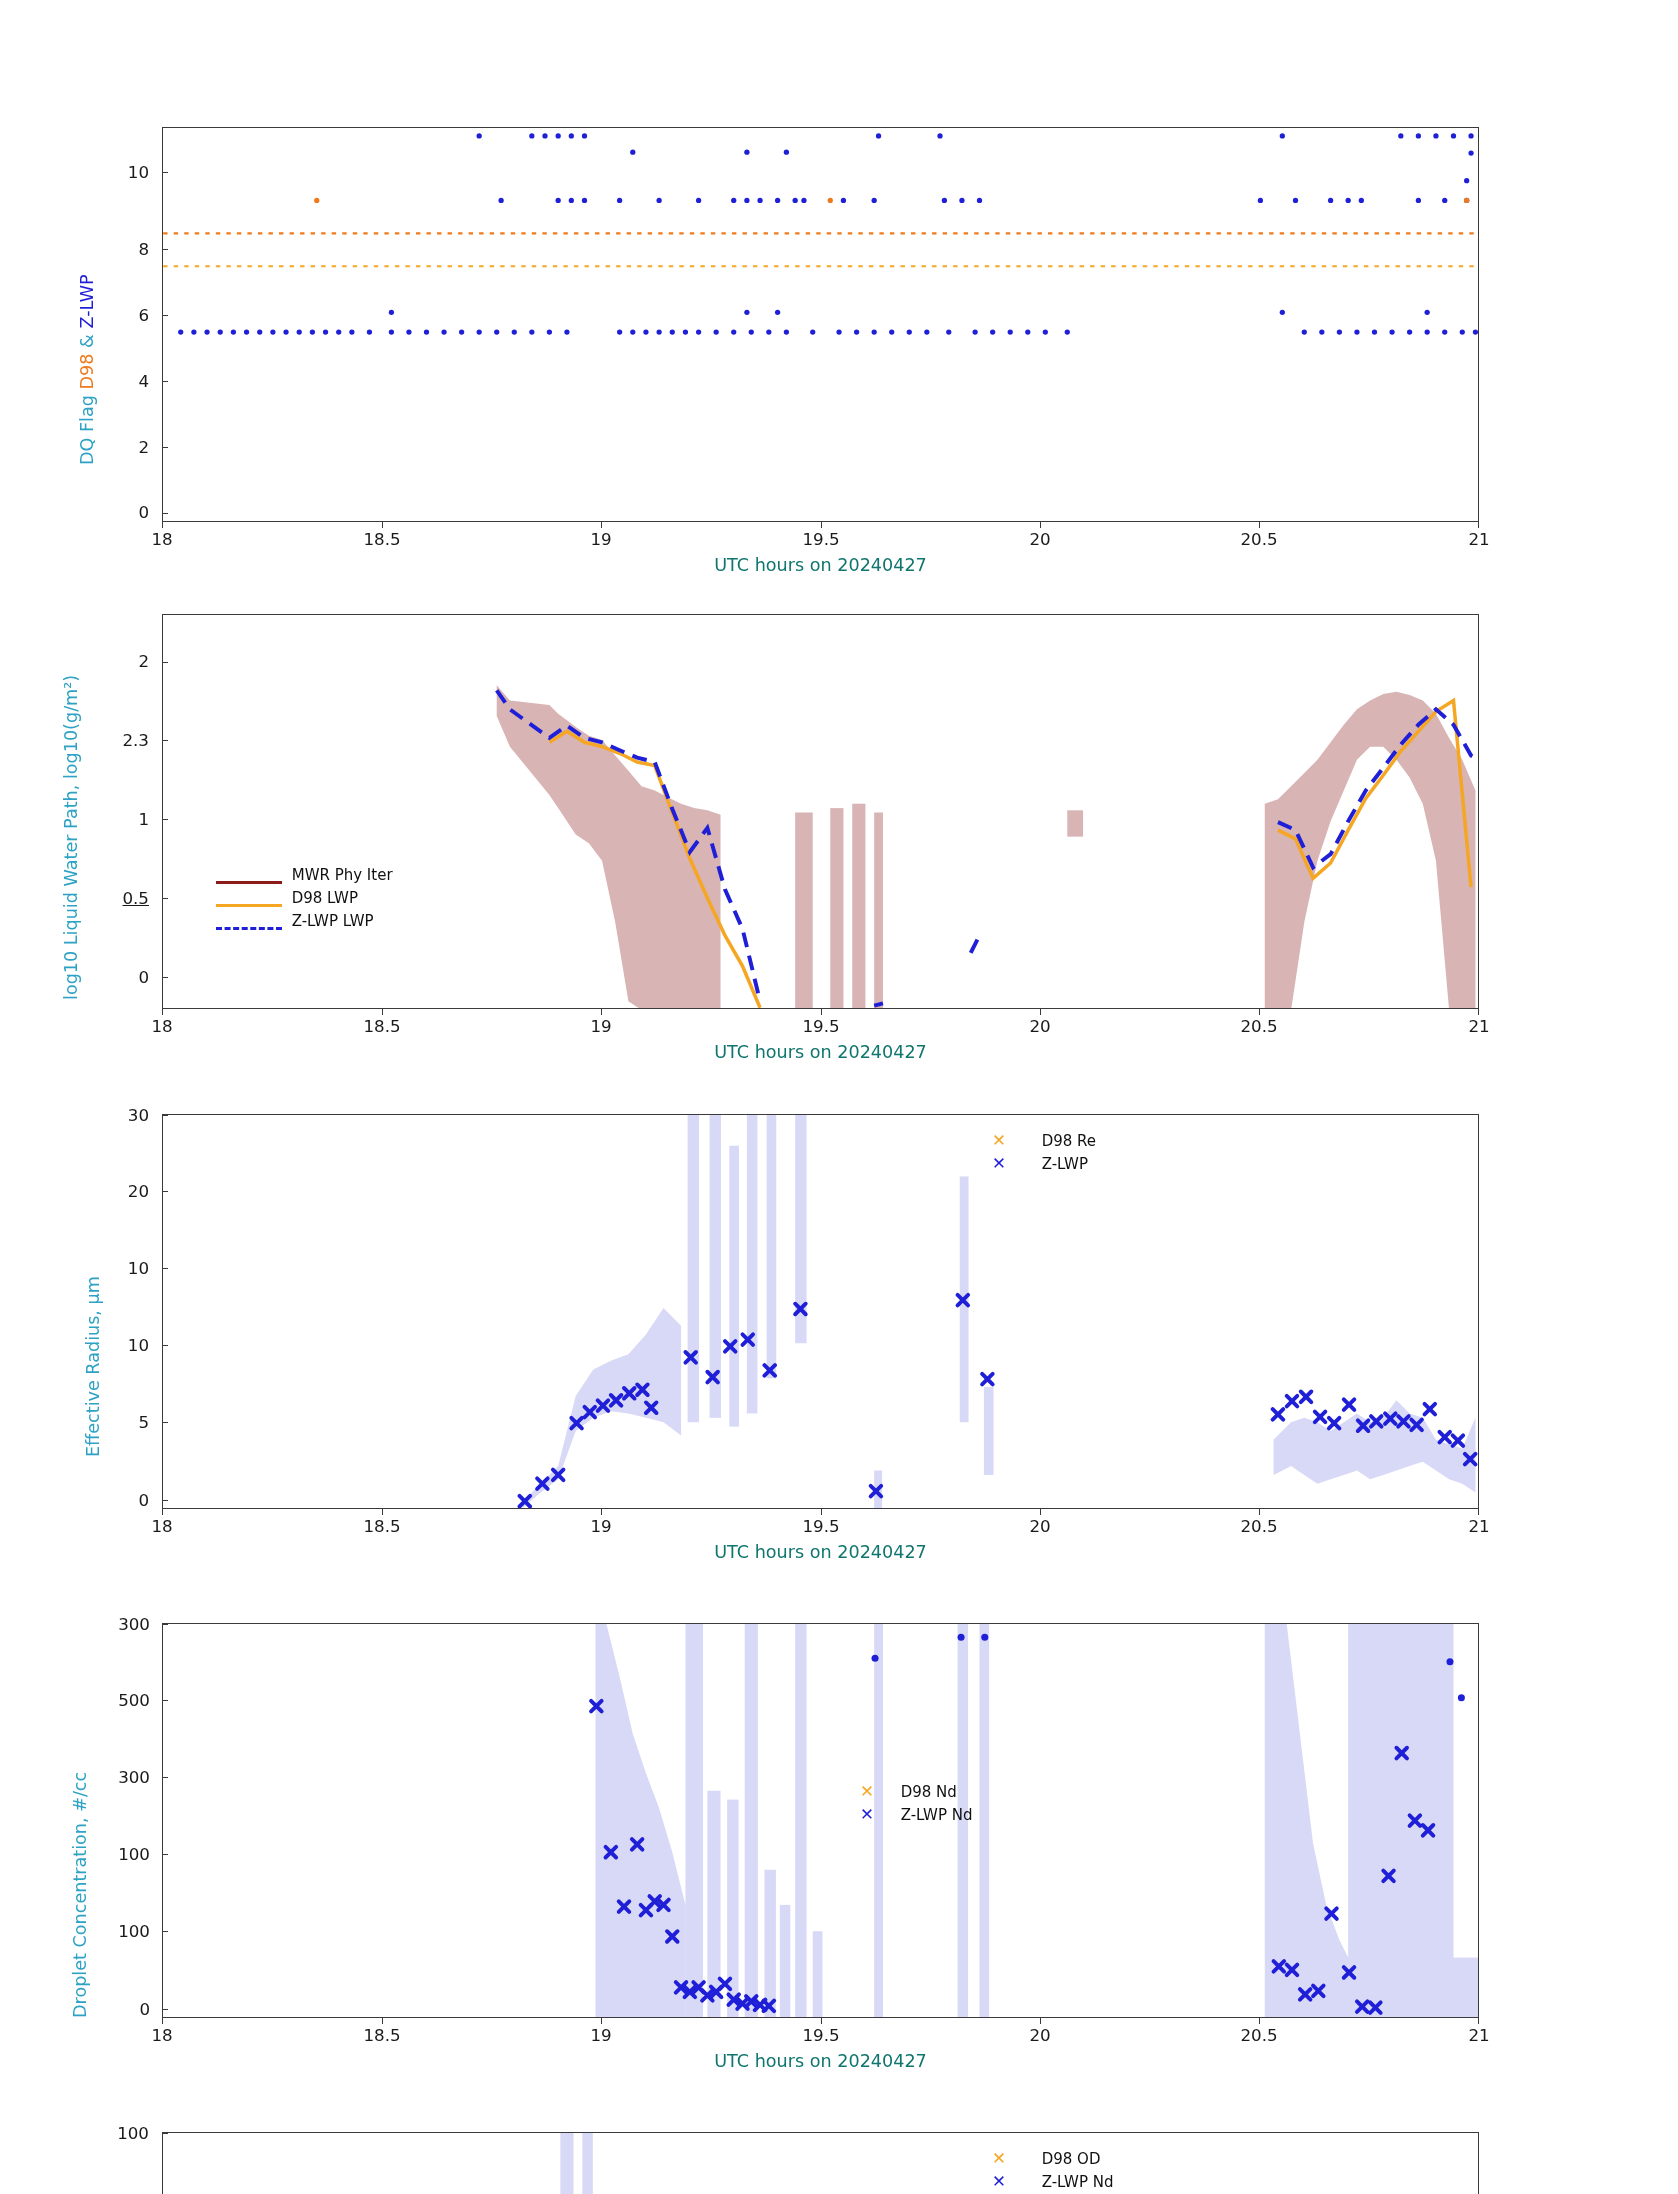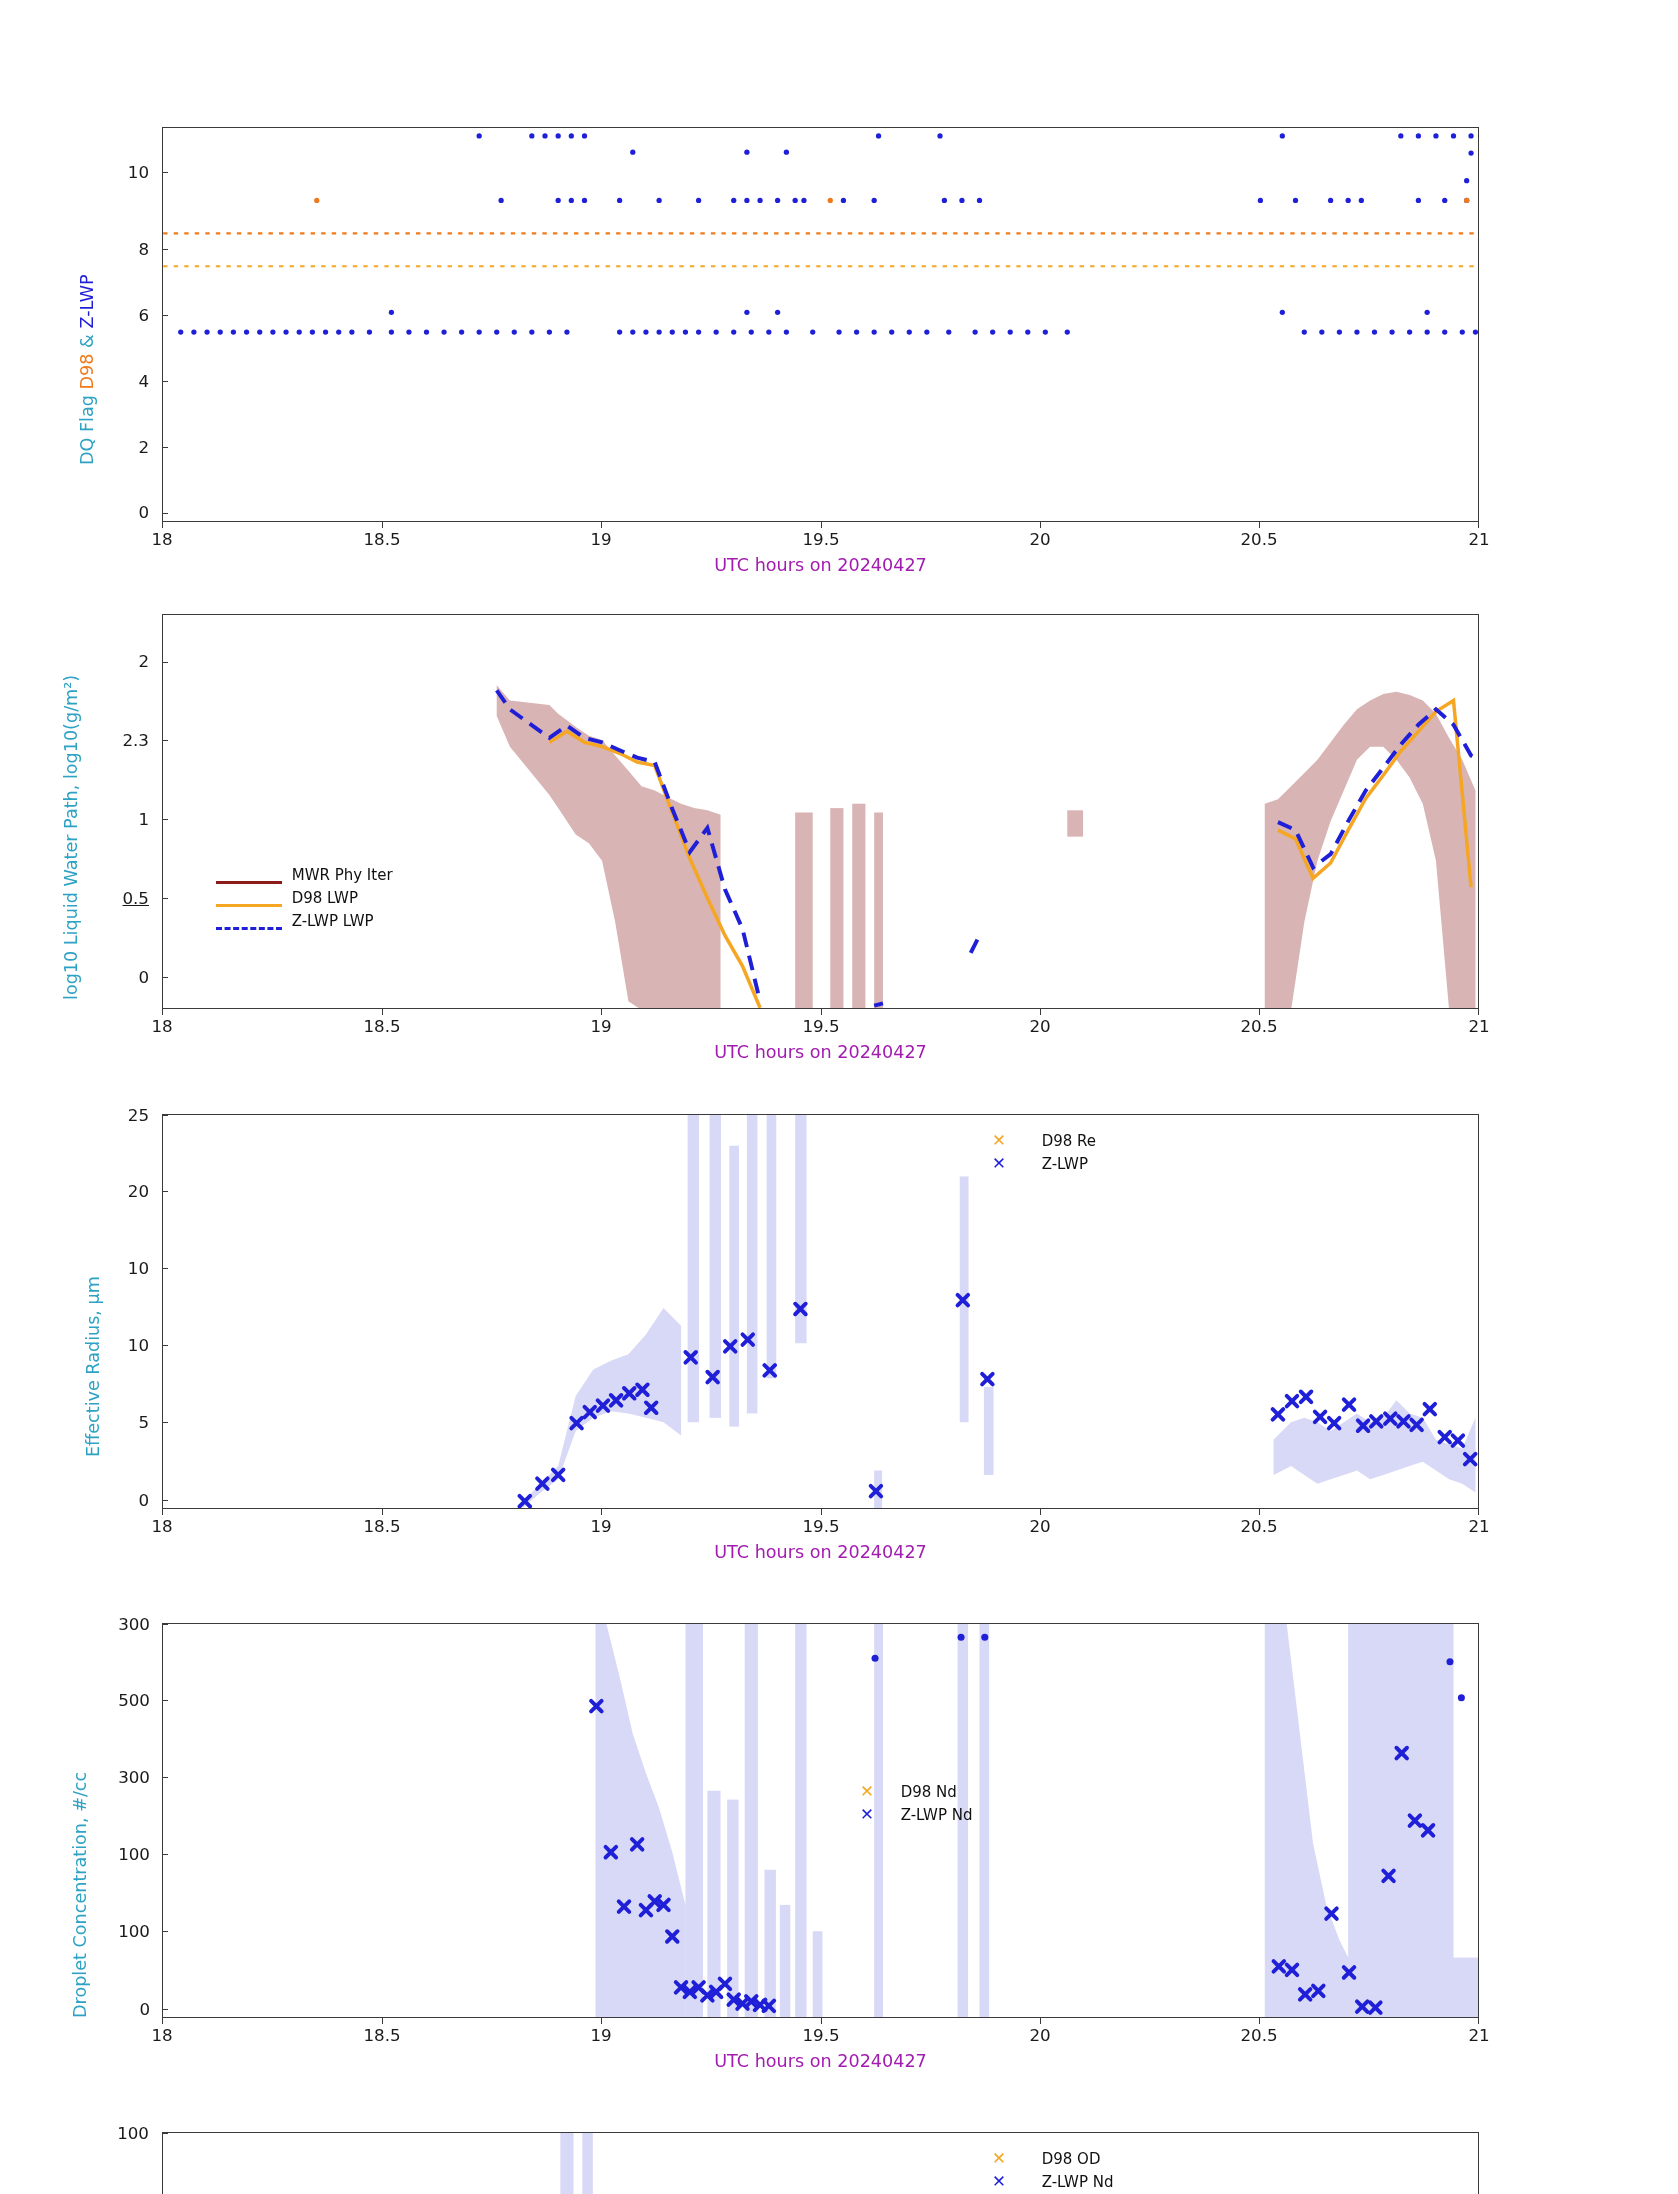--- a/index.html
+++ b/index.html
@@ -28,21 +28,21 @@
     position: absolute;
     box-sizing: border-box;
     border: 1.3px solid #3a3a3a;
     background: transparent;
     overflow: hidden;
   }
   .axis-label-x {
     position: absolute;
     text-align: center;
     font-size: 17.6px;
-    color: #a21caf;
+    color: #0f766e;
     white-space: nowrap;
   }
   .axis-label-y {
     position: absolute;
     font-size: 17.6px;
     color: #2da2c4;
     white-space: nowrap;
     transform-origin: 0 0;
     transform: rotate(-90deg);
   }
@@ -426,21 +426,21 @@
           <span class="legend-text">Z-LWP</span>
         </div>
       </div>
     </div>
 
     <div class="tick-y" style="left:110px;top:402px;width:39px;">0</div>
     <div class="tick-y" style="left:110px;top:324px;width:39px;">5</div>
     <div class="tick-y" style="left:110px;top:247px;width:39px;">10</div>
     <div class="tick-y" style="left:110px;top:170px;width:39px;">10</div>
     <div class="tick-y" style="left:110px;top:93px;width:39px;">20</div>
-    <div class="tick-y" style="left:110px;top:16.7px;width:39px;">25</div>
+    <div class="tick-y" style="left:110px;top:16.7px;width:39px;">30</div>
 
     <div class="tickmark-y" style="left:162px;top:412px;"></div>
     <div class="tickmark-y" style="left:162px;top:334px;"></div>
     <div class="tickmark-y" style="left:162px;top:257px;"></div>
     <div class="tickmark-y" style="left:162px;top:180px;"></div>
     <div class="tickmark-y" style="left:162px;top:103px;"></div>
     <div class="tickmark-y" style="left:162px;top:27px;"></div>
 
     <div class="tick-x" style="left:127px;top:428px;width:70px;">18</div>
     <div class="tick-x" style="left:347px;top:428px;width:70px;">18.5</div>

